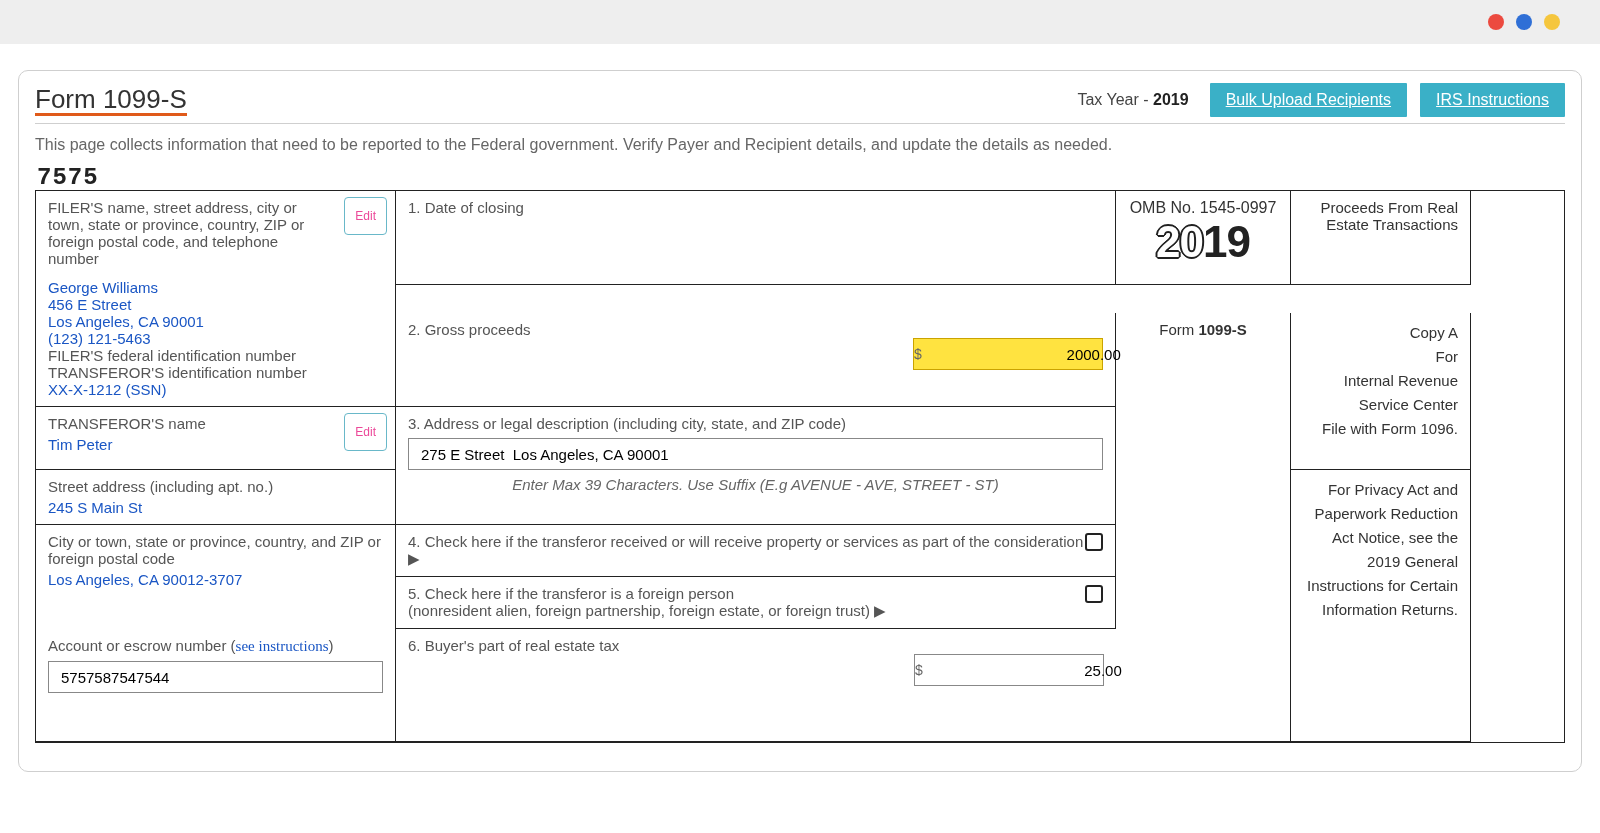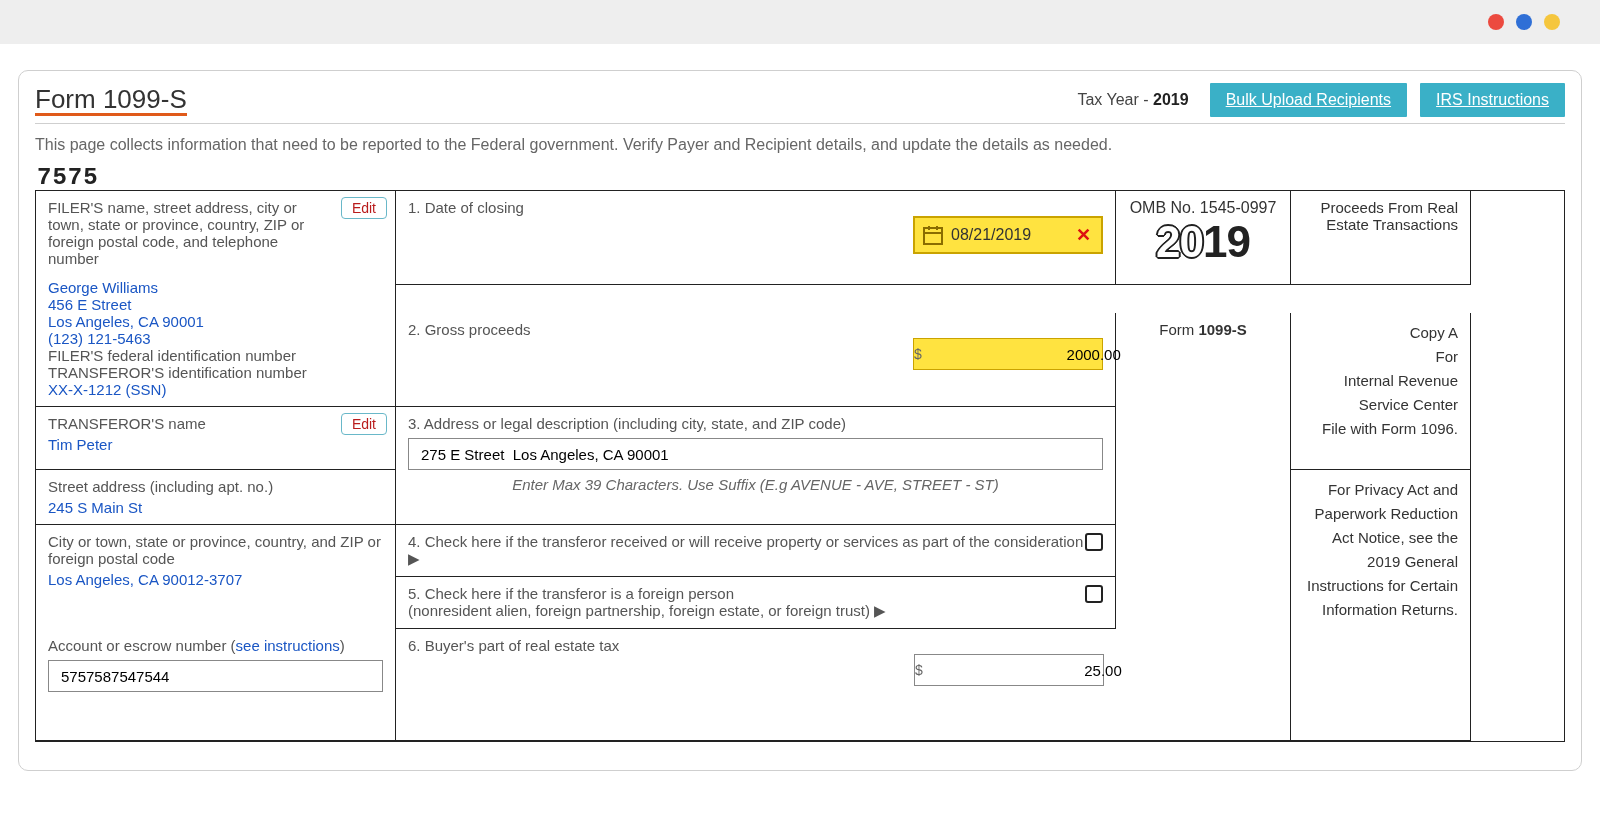--- a/index.html
+++ b/index.html
@@ -14,40 +14,40 @@
 .taxyear { font-size:16px; color:#444; margin-right:8px; }
 .taxyear b { font-weight:700; color:#222; }
 .btn { background:#3ab0c7; color:#fff; border:none; border-radius:1px; padding:8px 16px; font-size:16px; cursor:pointer; margin-left:3px;text-decoration:underline; }
 .desc { color:#666; font-size:16px; padding:12px 0 8px 0; }
 .formcode { font:700 24px/1 "Courier New", monospace; letter-spacing:1px; color:#222; padding:4px 2px 0 2px; }
 .formgrid { border:1px solid #222; display:grid; grid-template-columns:360px 720px 175px 180px; }
 .cell { border-right:1px solid #222; border-bottom:1px solid #222; padding:8px 12px; font-size:15px; color:#333; position:relative; }
 .cell:last-child { border-right:none; }
 .label { color:#555; }
 .blue { color:#1a56c4; }
-.editbtn { position:absolute; top:6px; right:8px; border:1px solid #69b8c9; background:#fff; color:#b91c1c; border-radius:4px; padding:2px 10px; font-size:14px; cursor:pointer; }
+.editbtn { position:absolute; top:6px; right:8px; border:1px solid #69b8c9; background:#fff; color:#ec4899; border-radius:4px; padding:11px 10px; font-size:12px; cursor:pointer; }
 .input, .money { border:1px solid #888; height:32px; font-size:15px; padding:0 12px; }
 .money-wrap { display:flex; align-items:center; border:1px solid #888; background:#fff; height:32px; }
 .money-wrap.hi { background:#ffe340; border-color:#caa300; }
 .money-wrap .cur { width:22px; text-align:center; color:#666; font-size:14px; }
 .money-wrap input { flex:1; border:none; background:transparent; text-align:right; padding-right:10px; font-size:15px; height:100%; }
 .datebox { display:flex; align-items:center; border:2px solid #caa300; background:#ffe340; height:38px; width:190px; float:right; }
 .datebox .cal { width:24px; height:24px; margin:0 6px; display:inline-block; }
 .datebox .cal svg{width:100%;height:100%;}
 .datebox .val { flex:1; font-size:16px; color:#333; }
 .datebox .x { color:#d11; font-weight:700; padding:0 10px; cursor:pointer; font-size:18px; }
 .chk { width:18px;height:18px;border:2px solid #222;border-radius:3px; }
 .row2 { display:flex; gap:0; align-items:flex-start; }
 .row2 .txt{flex:1;}
 .hint { font-style:italic; color:#666; padding-top:6px;text-align:center; }
 .year-big { font-size:44px; font-weight:700; color:#222; font-family:Arial,sans-serif; letter-spacing:-1px; }
 .year-big .outline { color:#fff; text-shadow:-1px -1px 0 #222,1px -1px 0 #222,-1px 1px 0 #222,1px 1px 0 #222, -2px 0 0 #222, 2px 0 0 #222, 0 -2px 0 #222, 0 2px 0 #222; }
 .right-col { text-align:right; }
 .noborder-b{border-bottom:none;}
-.see-link{color:#1a56c4;}
+.see-link{color:#1a56c4;font-family:Liberation Serif, serif;}
 </style>
 </head>
 <body>
 
 <div class="window-bar">
   <span class="dot red"></span>
   <span class="dot blue"></span>
   <span class="dot yellow"></span>
 </div>
 
@@ -71,32 +71,20 @@
       <div class="blue">456 E Street</div>
       <div class="blue">Los Angeles, CA 90001</div>
       <div class="blue">(123) 121-5463</div>
       <div class="label">FILER'S federal identification number</div>
       <div class="label">TRANSFEROR'S identification number</div>
       <div class="blue">XX-X-1212 (SSN)</div>
     </div>
 
     <div class="cell" style="height:94px;">
       <div class="label">1. Date of closing</div>
-      <div class="datebox">
-        <span class="cal">
-          <svg viewBox="0 0 24 24">
-              <rect x="3" y="5" width="18" height="16" fill="none" stroke="#8a6d00" stroke-width="2"></rect>
-              <line x1="3" y1="10" x2="21" y2="10" stroke="#8a6d00" stroke-width="2"></line>
-              <line x1="8" y1="3" x2="8" y2="7" stroke="#8a6d00" stroke-width="2"></line>
-              <line x1="16" y1="3" x2="16" y2="7" stroke="#8a6d00" stroke-width="2"></line>
-            </svg>
-        </span>
-        <span class="val">08/21/2019</span>
-        <span class="x">✕</span>
-      </div>
     </div>
 
     <div class="cell" style="text-align:center; height:94px; grid-row:span 1;">
       <div style="font-size:16px;">OMB No. 1545-0997</div>
       <div class="year-big"><span class="outline">20</span><span>19</span></div>
     </div>
 
     <div class="cell right-col" style="height:94px;">
       <div>Proceeds From Real</div>
       <div>Estate Transactions</div>

